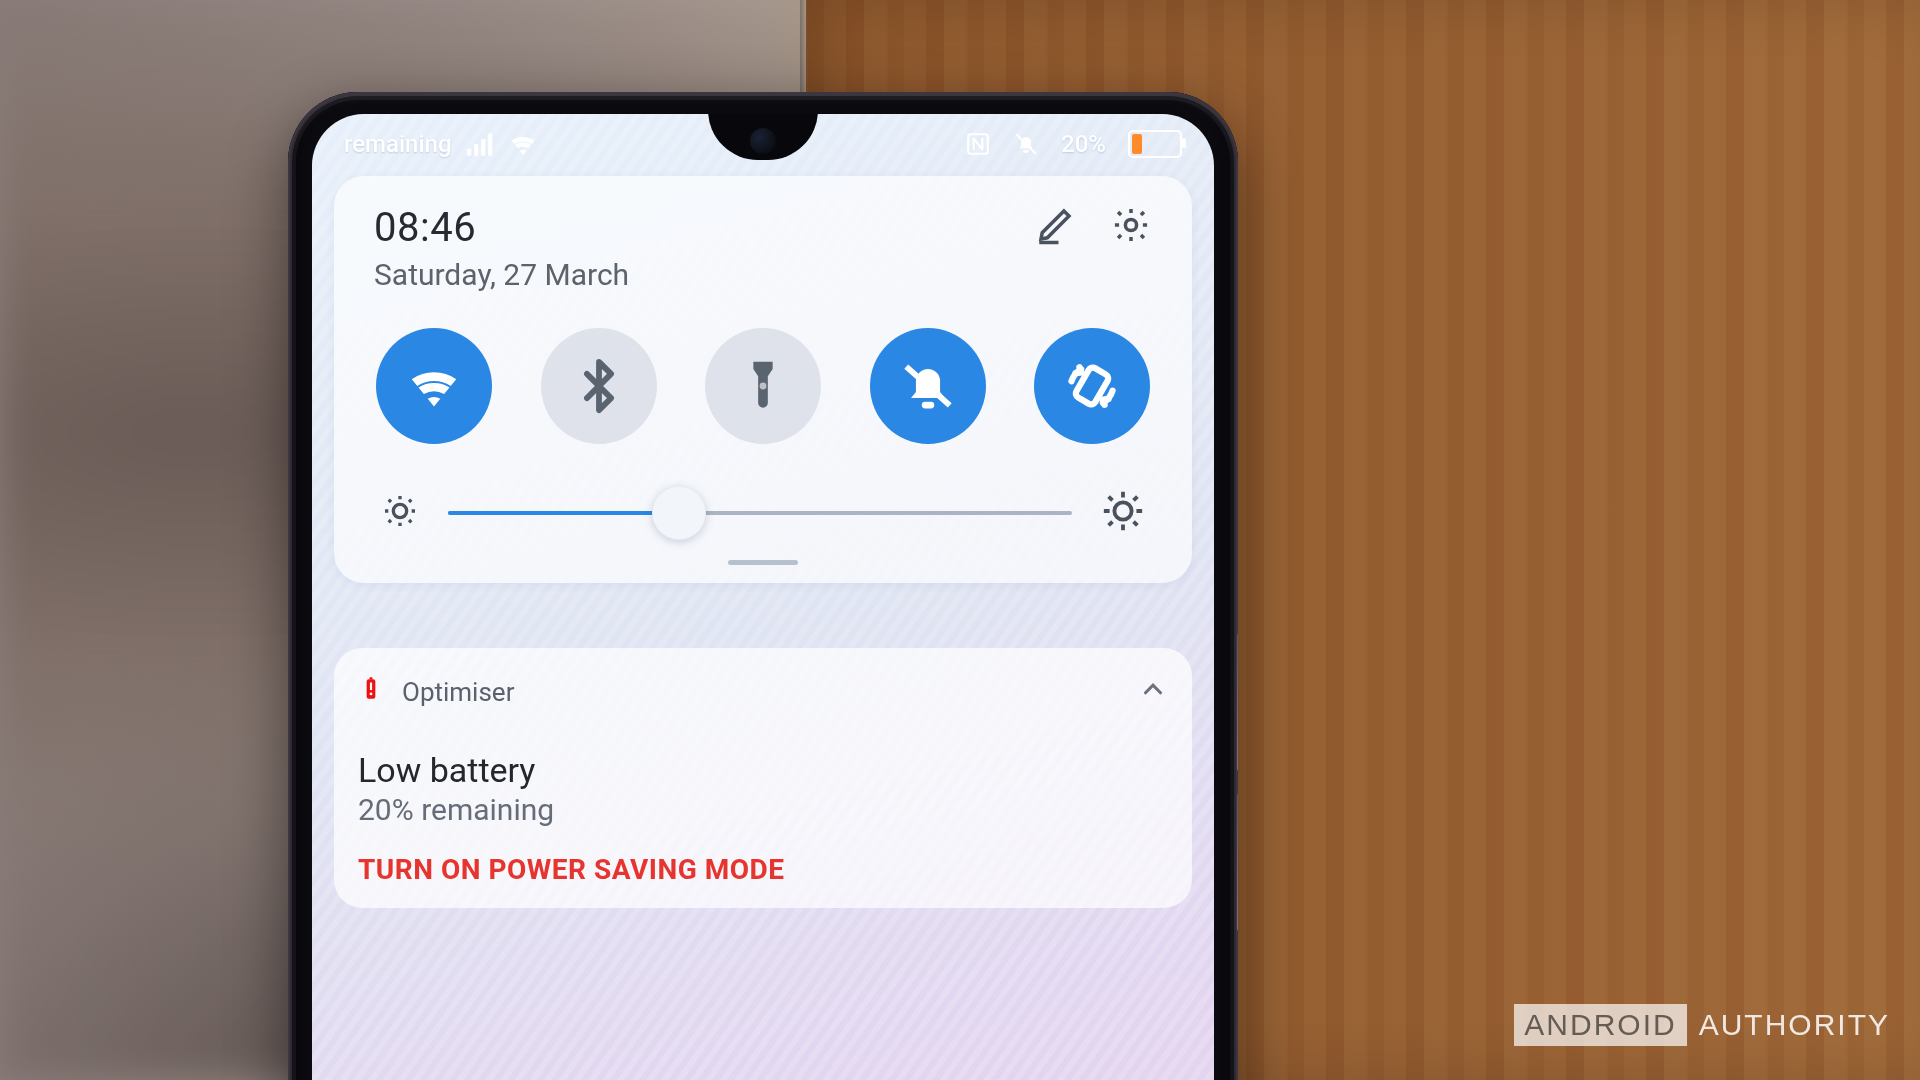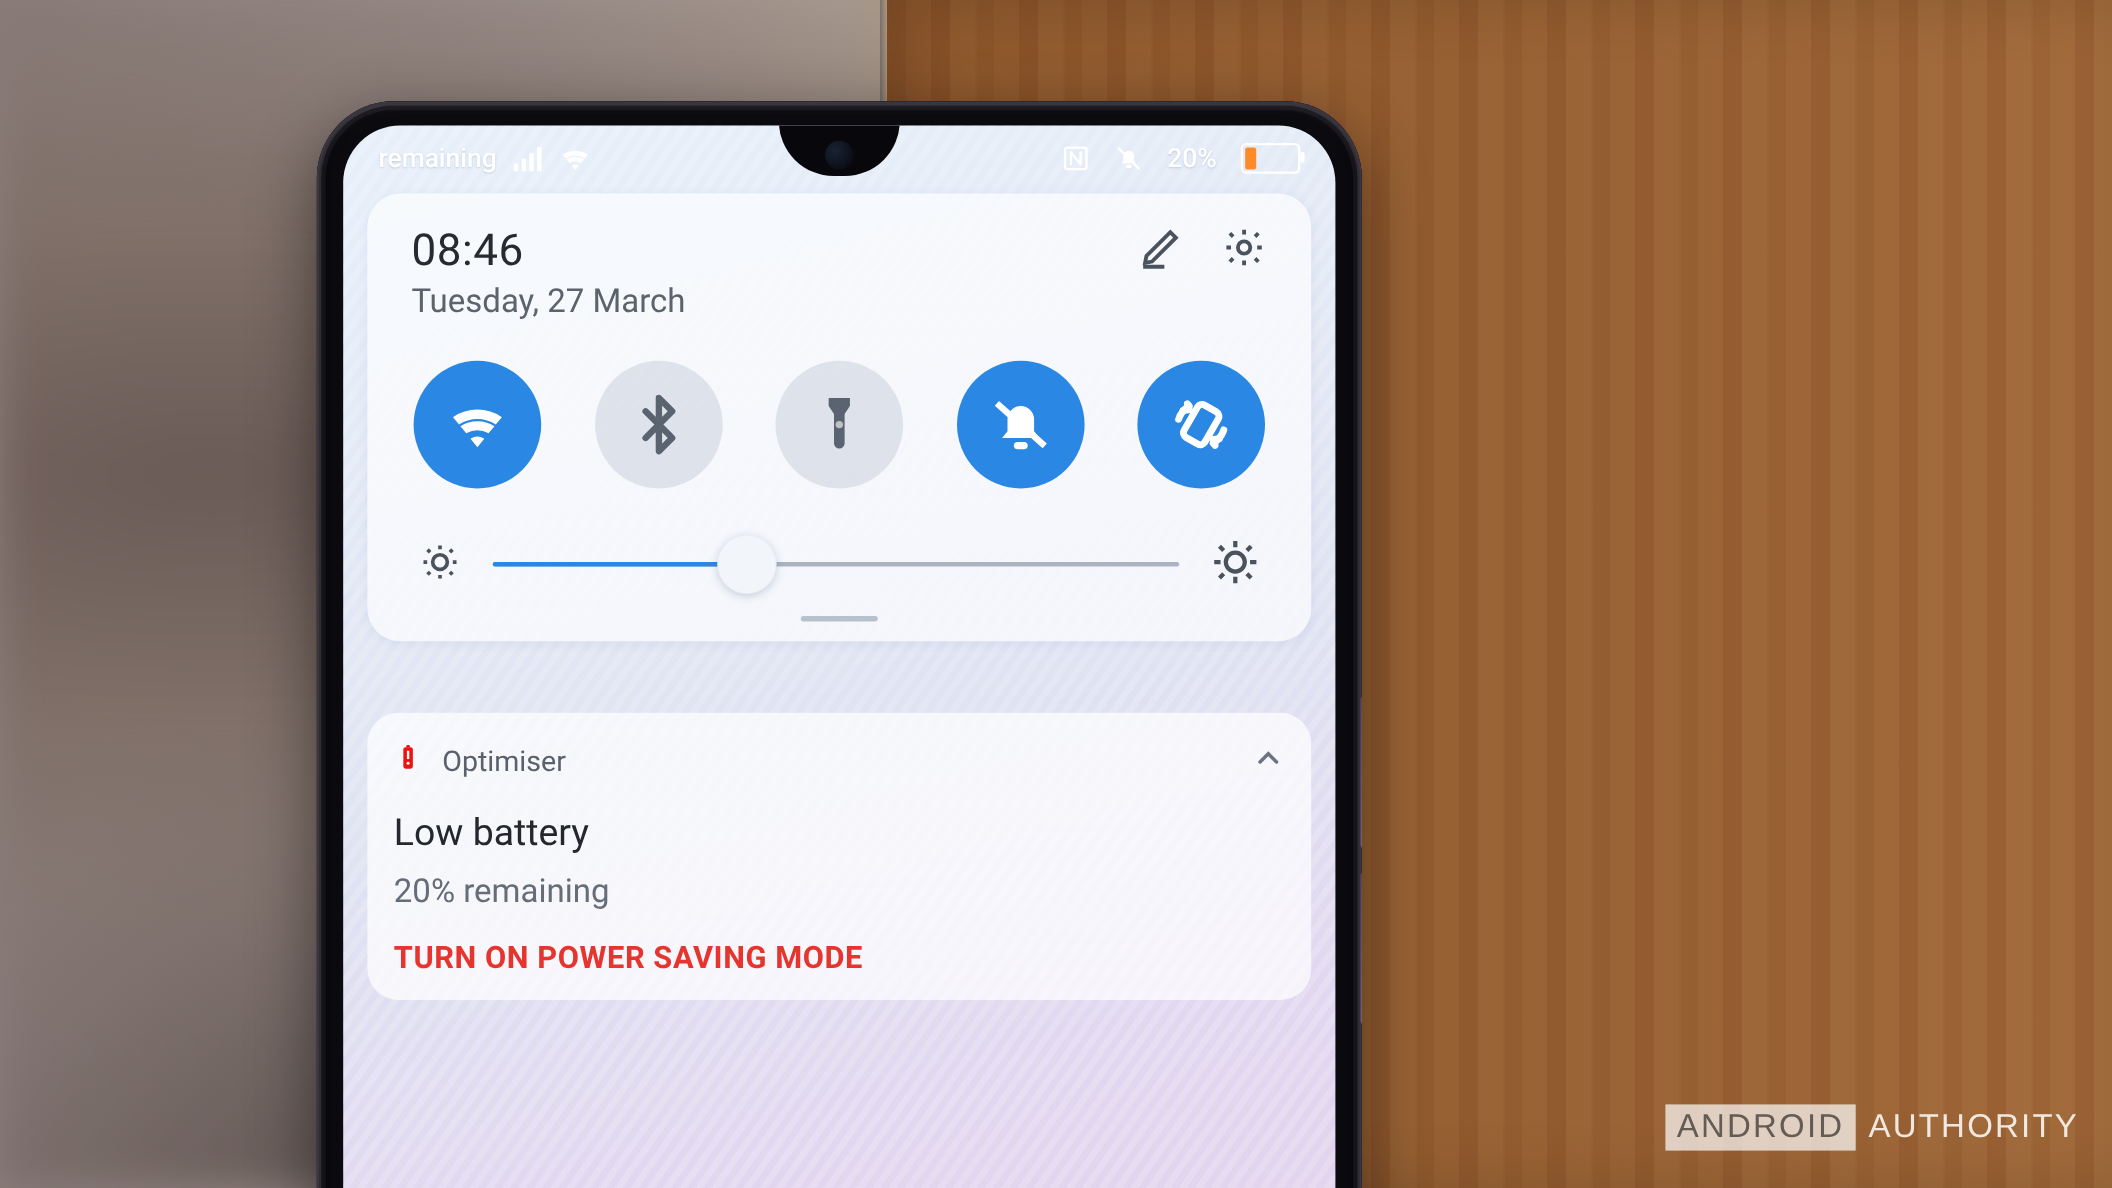--- a/index.html
+++ b/index.html
@@ -240,22 +240,22 @@
     padding: 26px 24px 22px;
   }
   .notif-head {
     display:flex; align-items:center; gap:18px;
     color:#5a616c; font-size:26px;
   }
   .notif-head .app-ico { color:#e11; }
   .notif-head .app-ico svg{ width:26px; height:26px; }
   .notif-head .chev { margin-left:auto; color:#6b737f; }
   .notif-head .chev svg{ width:30px; height:30px; }
-  .notif-title { margin-top:26px; font-size:34px; color:#24282e; }
-  .notif-sub   { margin-top:16px; font-size:30px; color:#666d78; }
+  .notif-title { margin-top:40px; font-size:34px; color:#24282e; }
+  .notif-sub   { margin-top:2px; font-size:30px; color:#666d78; }
   .notif-cta   { margin-top:26px; font-size:28px; color:#e6342e; font-weight:700; letter-spacing:.5px; }
 
   .crop {
     position:absolute;
     inset:0;
     overflow:hidden;
   }
 </style>
 </head>
 <body>
@@ -309,21 +309,21 @@
         <span class="battery">
               <span class="fill"></span>
             </span>
       </div>
     </div>
 
     <div class="qs-card">
       <div class="qs-head">
         <div>
           <div class="qs-time">08:46</div>
-          <div class="qs-date">Tuesday, 27 March</div>
+          <div class="qs-date">Saturday, 27 March</div>
         </div>
         <div class="qs-ico-row">
           <span class="qs-ico">
             <svg viewBox="0 0 24 24" fill="none" stroke="currentColor" stroke-width="2">
                   <path d="M4 20l3.6-.7L20 6.9 17.1 4 4.7 16.4 4 20z"></path>
                   <line x1="3" y1="22" x2="14" y2="22"></line>
                 </svg>
           </span>
           <span class="qs-ico">
             <svg viewBox="0 0 24 24" fill="none" stroke="currentColor" stroke-width="2">

